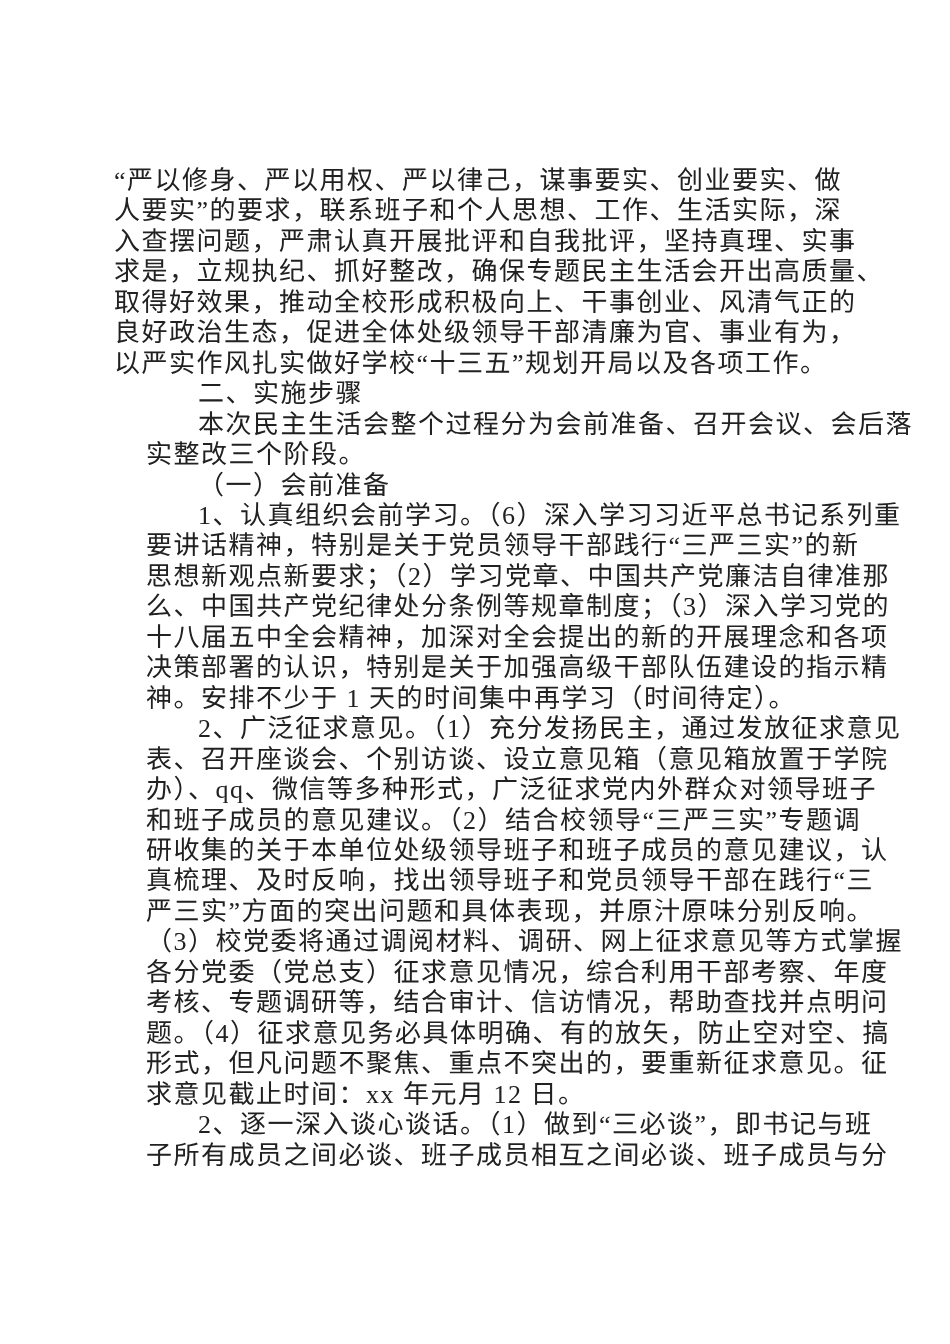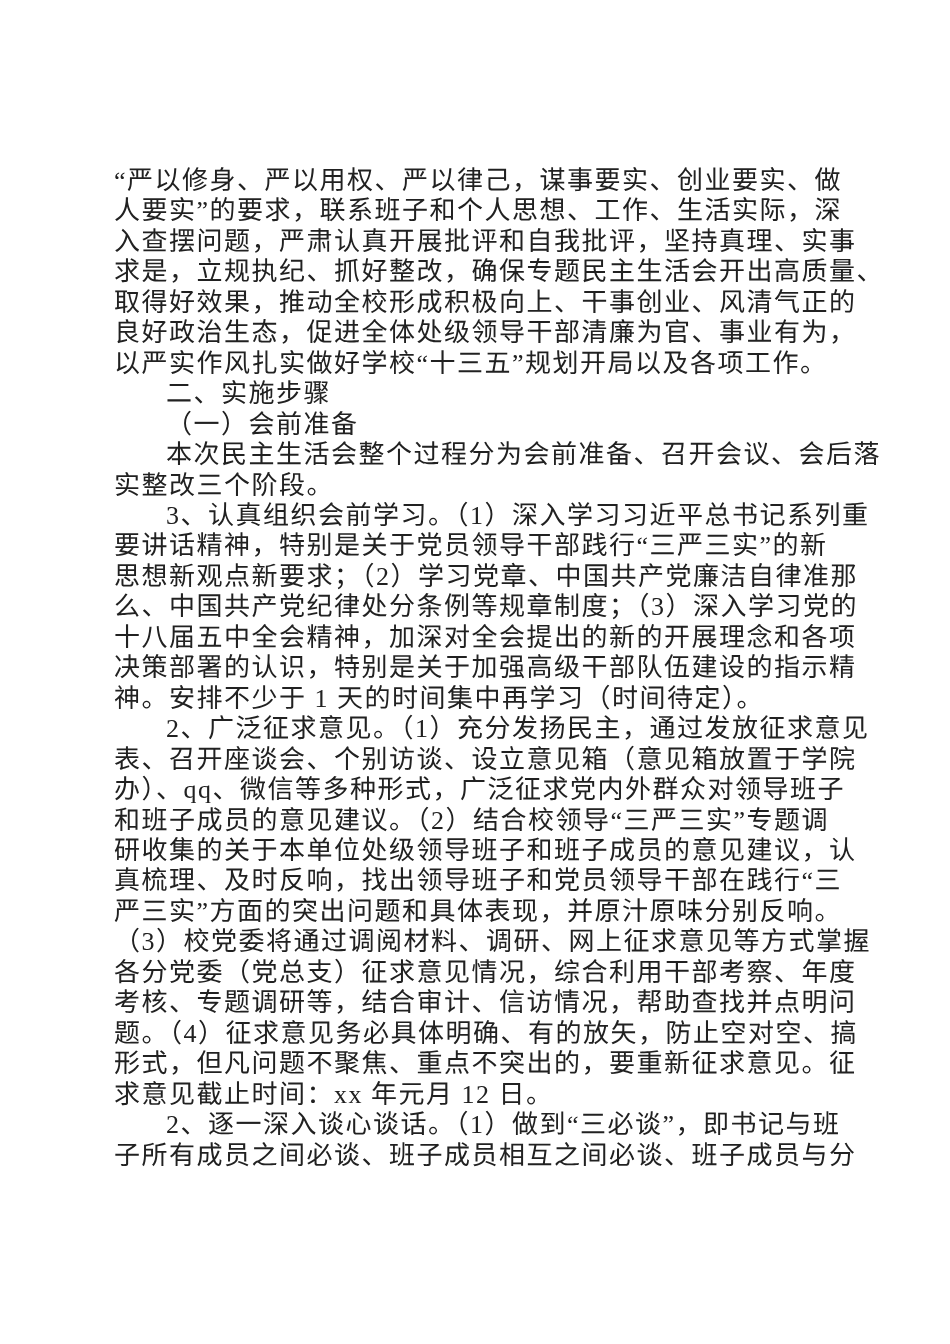--- a/index.html
+++ b/index.html
@@ -31,39 +31,40 @@
     font-weight: 400;
     text-align: left;
   }
   .para {
     margin: 0;
     padding: 0;
     white-space: pre-line; 
   }
   .para.indent {
     text-indent: 2em;
+    margin-left: 32px;
   }
 </style>
 </head>
 <body>
 
 <div class="doc-page">
   <div class="text-block">
     <p class="para">“严以修身、严以用权、严以律己，谋事要实、创业要实、做
 人要实”的要求，联系班子和个人思想、工作、生活实际，深
 入查摆问题，严肃认真开展批评和自我批评，坚持真理、实事
 求是，立规执纪、抓好整改，确保专题民主生活会开出高质量、
 取得好效果，推动全校形成积极向上、干事创业、风清气正的
 良好政治生态，促进全体处级领导干部清廉为官、事业有为，
 以严实作风扎实做好学校“十三五”规划开局以及各项工作。</p>
     <p class="para indent">二、实施步骤</p>
-    <p class="para indent">（一）会前准备</p>
     <p class="para indent">本次民主生活会整个过程分为会前准备、召开会议、会后落
 实整改三个阶段。</p>
-    <p class="para indent">3、认真组织会前学习。（1）深入学习习近平总书记系列重
+    <p class="para indent">（一）会前准备</p>
+    <p class="para indent">1、认真组织会前学习。（6）深入学习习近平总书记系列重
 要讲话精神，特别是关于党员领导干部践行“三严三实”的新
 思想新观点新要求；（2）学习党章、中国共产党廉洁自律准那
 么、中国共产党纪律处分条例等规章制度；（3）深入学习党的
 十八届五中全会精神，加深对全会提出的新的开展理念和各项
 决策部署的认识，特别是关于加强高级干部队伍建设的指示精
 神。安排不少于 1 天的时间集中再学习（时间待定）。</p>
     <p class="para indent">2、广泛征求意见。（1）充分发扬民主，通过发放征求意见
 表、召开座谈会、个别访谈、设立意见箱（意见箱放置于学院
 办）、qq、微信等多种形式，广泛征求党内外群众对领导班子
 和班子成员的意见建议。（2）结合校领导“三严三实”专题调

